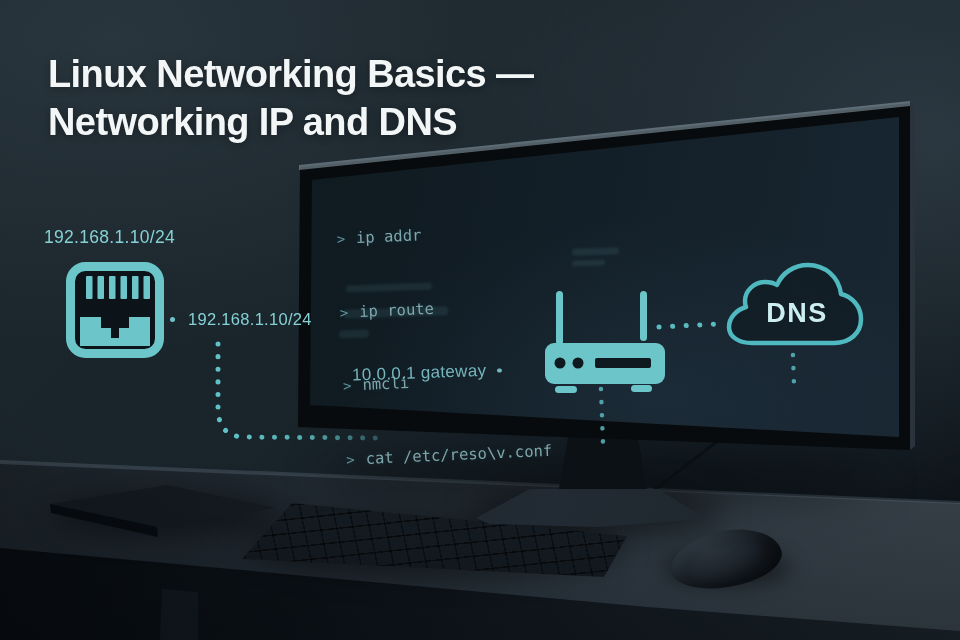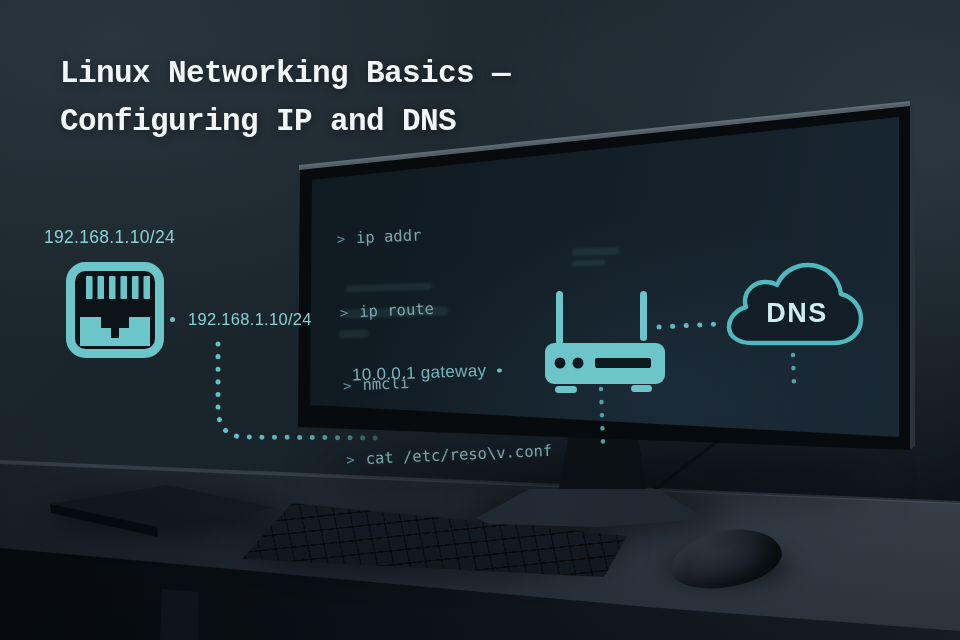--- a/index.html
+++ b/index.html
@@ -98,23 +98,23 @@
   }
   .terminal .prompt{color:#5d939b;margin-right:11px;font-size:14px;}
   .ghost{position:absolute;background:#6fa9b0;opacity:.12;border-radius:3px;filter:blur(1.2px);transform:rotate(-2deg);}
   .g1{left:346px;top:284px;width:86px;height:7px;}
   .g2{left:344px;top:308px;width:104px;height:9px;}
   .g3{left:339px;top:330px;width:30px;height:8px;}
   .g4{left:572px;top:248px;width:47px;height:7px;}
   .g5{left:572px;top:260px;width:33px;height:6px;}
   
   .headline{
-    position:absolute;left:60px;top:50px;width:580px;
-    font-size:31px;line-height:48px;font-weight:700;letter-spacing:-.6px;
-    color:#f3f6f7;text-shadow:0 2px 8px rgba(0,0,0,.35);font-family:Liberation Mono, monospace;
+    position:absolute;left:48px;top:50px;width:580px;
+    font-size:38px;line-height:48px;font-weight:700;letter-spacing:-.6px;
+    color:#f3f6f7;text-shadow:0 2px 8px rgba(0,0,0,.35);
   }
   .teal-label{color:#84d2d6;letter-spacing:.3px;}
   .ip-top{position:absolute;left:44px;top:227px;font-size:17.5px;}
   .ip-mid{position:absolute;left:170px;top:310px;font-size:16.5px;display:flex;align-items:center;gap:13px;}
   .lead-dot{width:5px;height:5px;border-radius:50%;background:#6fc3c7;flex:0 0 auto;}
   .gateway{
     position:absolute;left:352px;top:363px;font-size:17px;color:#74b6bd;
     display:flex;align-items:center;gap:11px;transform:rotate(-2deg);letter-spacing:.3px;
   }
   .gw-dot{width:4.5px;height:4.5px;border-radius:50%;background:#74b6bd;flex:0 0 auto;}
@@ -220,16 +220,16 @@
     <path d="M218,344 L218,410 Q219,435 242,437 L380,438" fill="none" stroke="url(#dotfade)" stroke-width="5" stroke-linecap="round" stroke-dasharray="0.1 12.5"></path>
     <path d="M601,389 L603,444" fill="none" stroke="#58b7bd" stroke-opacity="0.85" stroke-width="4.5" stroke-linecap="round" stroke-dasharray="0.1 13"></path>
     <path d="M659,327 L717,324" fill="none" stroke="#5fc2c6" stroke-opacity="0.95" stroke-width="5" stroke-linecap="round" stroke-dasharray="0.1 13.5"></path>
     <path d="M793,355 L794,385" fill="none" stroke="#58b7bd" stroke-opacity="0.85" stroke-width="4.5" stroke-linecap="round" stroke-dasharray="0.1 13"></path>
   </svg>
 
   <div class="abs vignette"></div>
 
   <div class="headline">
     <div>Linux Networking Basics —</div>
-    <div>Configuring IP and DNS</div>
+    <div>Networking IP and DNS</div>
   </div>
 
 </div>
 
 </body></html>

